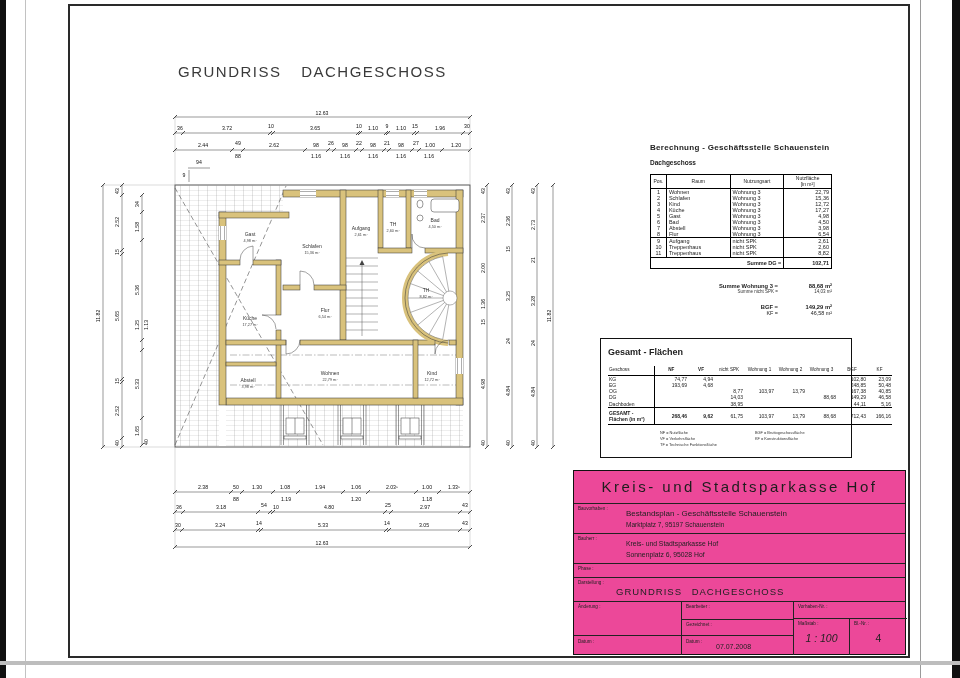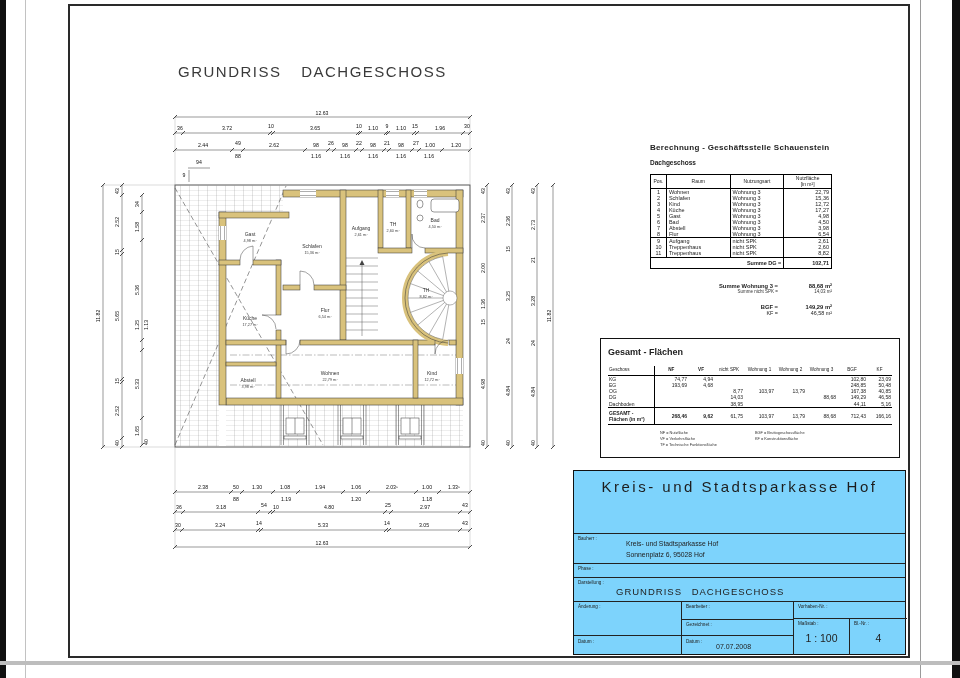--- a/index.html
+++ b/index.html
@@ -36,33 +36,33 @@
   table.ber-t .ctr{text-align:center;}
   table.ber-t tr.sep td{border-top:0.7px solid #000;}
   table.ber-t tfoot td{border-top:1.2px solid #000;font-weight:bold;padding:2px;}
   .ber-sum{margin-top:14px;width:182px;}
   .ber-sum .row{display:flex;justify-content:flex-end;gap:10px;}
   .ber-sum .lbl{text-align:right;}
   .ber-sum .val{width:44px;text-align:right;}
   .b{font-weight:bold;}
   .tiny{font-size:4.5px;color:#333;}
   
-  .ges{left:600px;top:338px;width:300px;height:120px;border:1.5px solid #111;background:#fff;box-sizing:border-box;padding:8px 7px;}
+  .ges{left:600px;top:338px;width:252px;height:120px;border:1.5px solid #111;background:#fff;box-sizing:border-box;padding:8px 7px;}
   .ges-title{font-size:9px;font-weight:bold;}
   table.ges-t{border-collapse:collapse;width:284px;margin-top:9px;font-size:5px;line-height:1.25;}
   table.ges-t th{font-weight:normal;border-bottom:0.9px solid #000;padding:1px 1px 2px;font-size:4.6px;}
   table.ges-t th.bb,table.ges-t td.gname{text-align:left;}
   table.ges-t th.bold{font-weight:bold;}
   table.ges-t td{text-align:right;padding:0 1px;}
   table.ges-t td.gname{border-right:1.1px solid #000;}
   table.ges-t th.gcol{border-right:1.1px solid #000;}
   table.ges-t tr.tot td{border-top:1.4px solid #000;border-bottom:1.4px solid #000;padding:2px 1px;}
   .ges-legend{display:flex;gap:38px;margin-top:5px;margin-left:52px;font-size:3.9px;color:#333;line-height:1.5;}
   
-  .tb{left:573px;top:470px;width:333px;height:185px;border:1.5px solid #111;background:#7dd3fc;box-sizing:border-box;}
+  .tb{left:573px;top:470px;width:333px;height:185px;border:1.5px solid #111;background:#ec4899;box-sizing:border-box;}
   .tb .sec{position:absolute;left:0;width:100%;box-sizing:border-box;border-top:1px solid #222;}
   .tb-label{position:absolute;font-size:4.6px;color:#222;}
   .tb-company{position:absolute;left:0;top:7px;width:100%;text-align:center;font-size:15px;letter-spacing:2.5px;color:#1d1d1d;}
   .cell{position:absolute;box-sizing:border-box;}
 </style>
 </head>
 <body>
 
 <div class="abs edge-l"></div>
 <div class="abs edge-r"></div>
@@ -672,20 +672,25 @@
     </div>
     <div>
       <div>BGF = Bruttogeschossfläche</div>
       <div>KF = Konstruktionsfläche</div>
     </div>
   </div>
 </div>
 
 <div class="abs tb">
   <div class="tb-company">Kreis- und Stadtsparkasse Hof</div>
+  <div class="sec" style="top:32px;height:30px;">
+    <span class="tb-label" style="left:4px;top:2px;">Bauvorhaben :</span>
+    <div class="abs" style="left:52px;top:5px;font-size:8px;">Bestandsplan  -  Geschäftsstelle Schauenstein</div>
+    <div class="abs" style="left:52px;top:17px;font-size:6.5px;">Marktplatz 7, 95197 Schauenstein</div>
+  </div>
   <div class="sec" style="top:62px;height:30px;">
     <span class="tb-label" style="left:4px;top:2px;">Bauherr :</span>
     <div class="abs" style="left:52px;top:6px;font-size:6.8px;">Kreis- und Stadtsparkasse Hof</div>
     <div class="abs" style="left:52px;top:17px;font-size:6.8px;">Sonnenplatz 6, 95028 Hof</div>
   </div>
   <div class="sec" style="top:92px;height:14px;">
     <span class="tb-label" style="left:4px;top:2px;">Phase :</span>
   </div>
   <div class="sec" style="top:106px;height:24px;">
     <span class="tb-label" style="left:4px;top:2px;">Darstellung :</span>
@@ -706,20 +711,20 @@
     </div>
     <div class="cell" style="left:108px;top:33px;width:112px;height:20px;border-top:1px solid #222;border-right:1px solid #222;">
       <span class="tb-label" style="left:4px;top:3px;">Datum :</span>
       <span class="abs" style="left:34px;top:7px;font-size:7px;">07.07.2008</span>
     </div>
     <div class="cell" style="left:220px;top:0;width:113px;height:17px;border-bottom:1px solid #222;">
       <span class="tb-label" style="left:4px;top:2px;">Vorhaben-Nr. :</span>
     </div>
     <div class="cell" style="left:220px;top:17px;width:56px;height:36px;border-right:1px solid #222;">
       <span class="tb-label" style="left:4px;top:2px;">Maßstab :</span>
-      <div class="abs" style="left:0;top:13px;width:100%;text-align:center;font-size:10.5px;">1 : 100</div>
+      <div class="abs" style="left:0;top:13px;width:100%;text-align:center;font-size:10.5px;font-style:italic;">1 : 100</div>
     </div>
     <div class="cell" style="left:276px;top:17px;width:57px;height:36px;">
       <span class="tb-label" style="left:4px;top:2px;">Bl.-Nr. :</span>
       <div class="abs" style="left:0;top:13px;width:100%;text-align:center;font-size:10.5px;">4</div>
     </div>
   </div>
 </div>
 
 </body></html>

